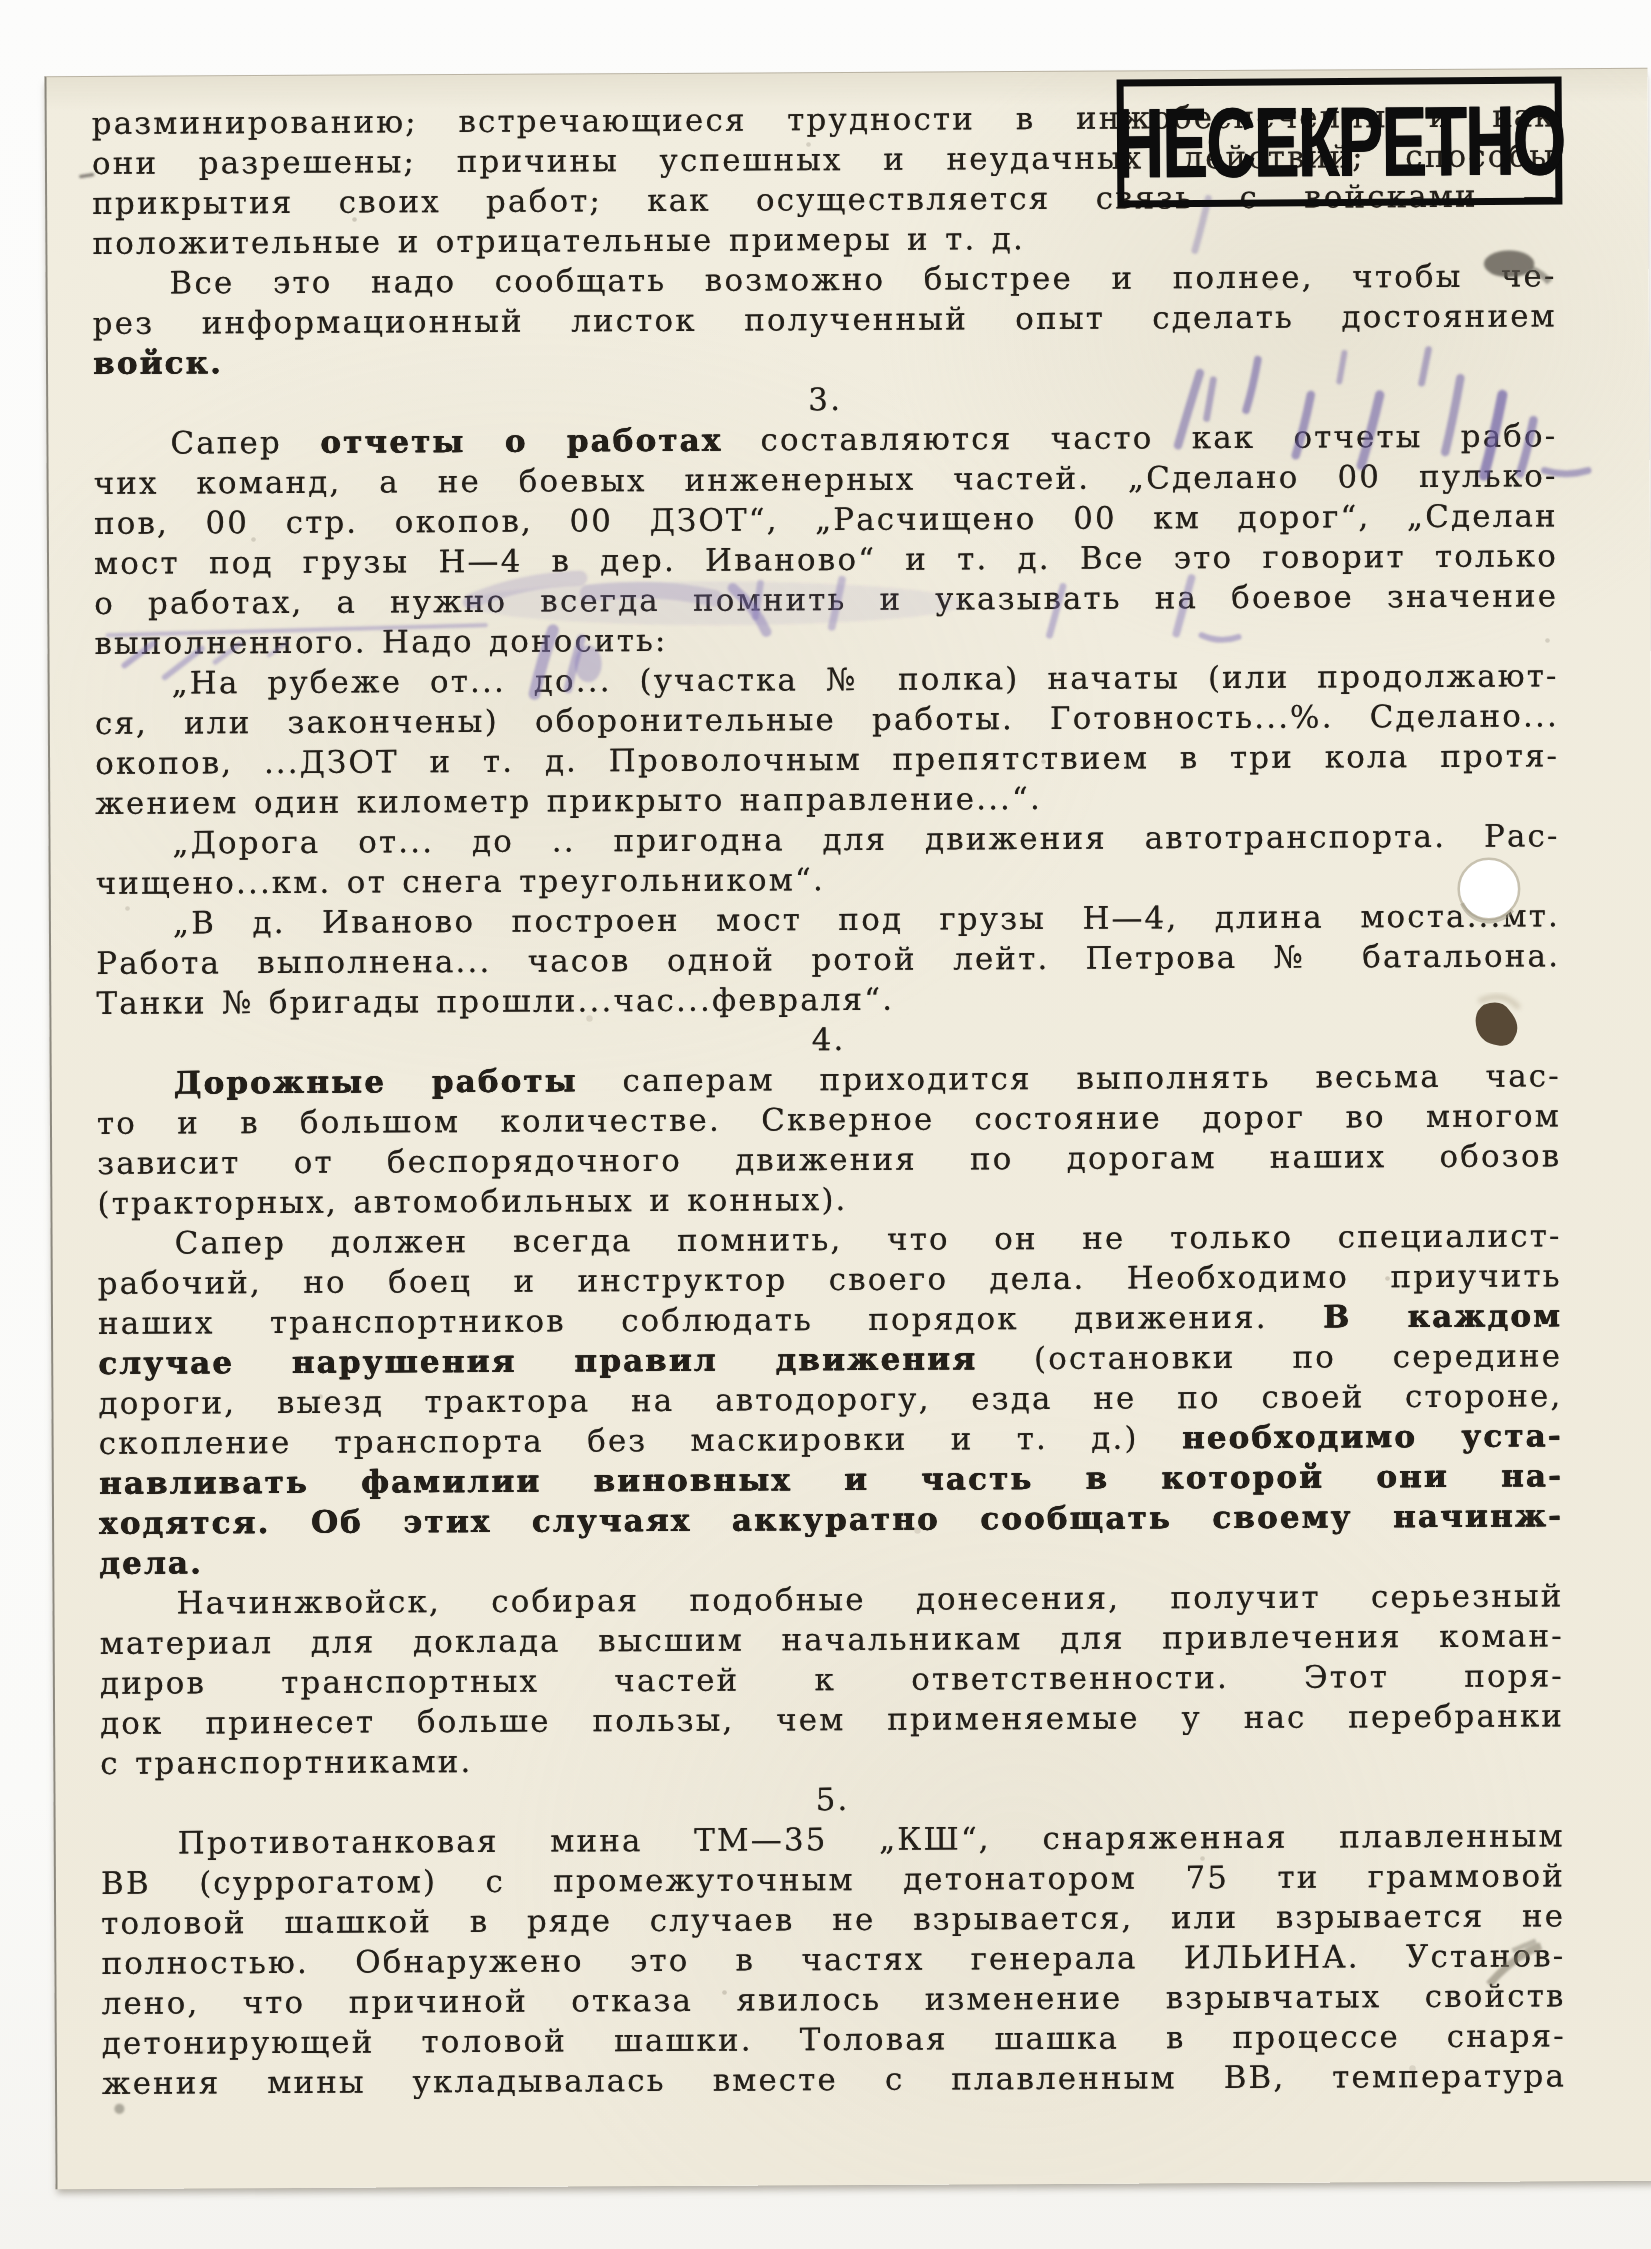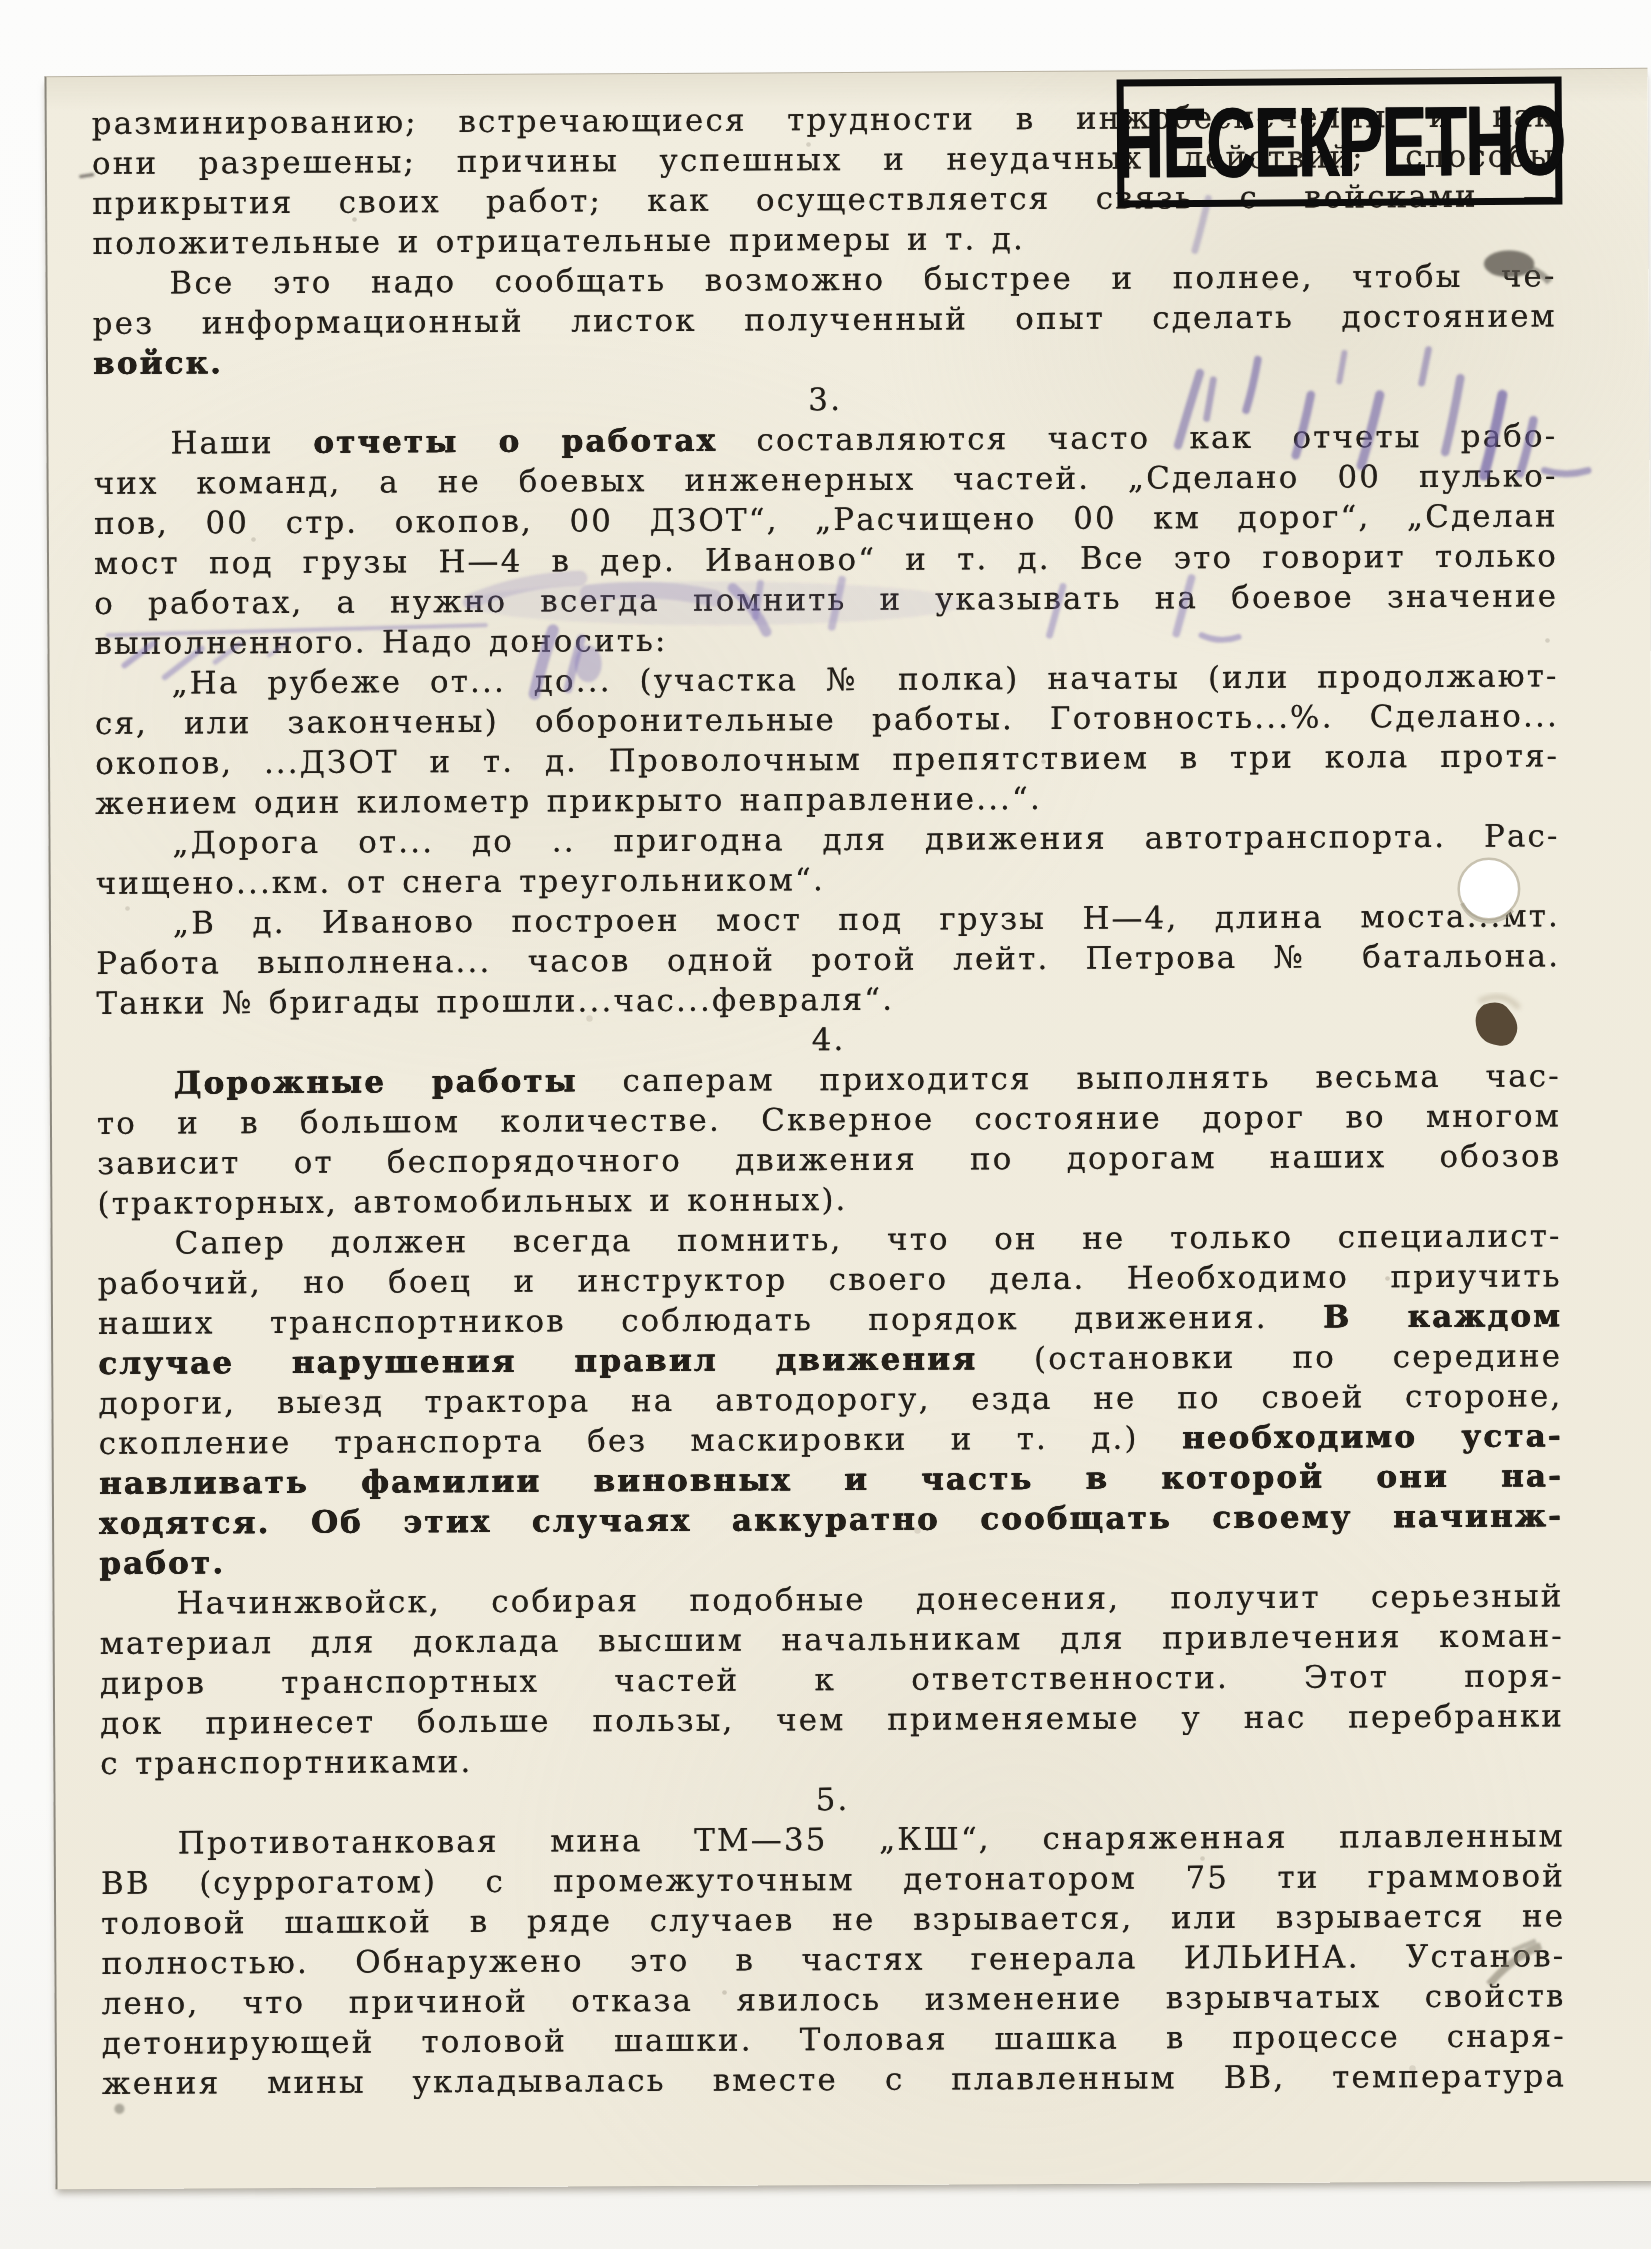--- a/index.html
+++ b/index.html
@@ -78,21 +78,21 @@
 <div class="paper">
   <div class="text-col">
       <div class="line j"><span>разминированию; встречающиеся трудности в инжобеспечении и как</span></div>
       <div class="line j"><span>они разрешены; причины успешных и неудачных действий; способы</span></div>
       <div class="line j"><span>прикрытия своих работ; как осуществляется связь с войсками —</span></div>
       <div class="line l"><span>положительные и отрицательные примеры и т. д.</span></div>
       <div class="line j ind"><span>Все это надо сообщать возможно быстрее и полнее, чтобы че-</span></div>
       <div class="line j"><span>рез информационный листок полученный опыт сделать достоянием</span></div>
       <div class="line l"><span class="b">войск.</span></div>
       <div class="line c"><span>3.</span></div>
-      <div class="line j ind"><span>Наши </span><span class="b">отчеты о работах</span><span> составляются часто как отчеты рабо-</span></div>
+      <div class="line j ind"><span>Сапер </span><span class="b">отчеты о работах</span><span> составляются часто как отчеты рабо-</span></div>
       <div class="line j"><span>чих команд, а не боевых инженерных частей. „Сделано 00 пулько-</span></div>
       <div class="line j"><span>пов, 00 стр. окопов, 00 ДЗОТ“, „Расчищено 00 км дорог“, „Сделан</span></div>
       <div class="line j"><span>мост под грузы Н—4 в дер. Иваново“ и т. д. Все это говорит только</span></div>
       <div class="line j"><span>о работах, а нужно всегда помнить и указывать на боевое значение</span></div>
       <div class="line l"><span>выполненного. Надо доносить:</span></div>
       <div class="line j ind"><span>„На рубеже от... до... (участка № полка) начаты (или продолжают-</span></div>
       <div class="line j"><span>ся, или закончены) оборонительные работы. Готовность...%. Сделано...</span></div>
       <div class="line j"><span>окопов, ...ДЗОТ и т. д. Проволочным препятствием в три кола протя-</span></div>
       <div class="line l"><span>жением один километр прикрыто направление...“.</span></div>
       <div class="line j ind"><span>„Дорога от... до .. пригодна для движения автотранспорта. Рас-</span></div>
@@ -106,21 +106,21 @@
       <div class="line j"><span>зависит от беспорядочного движения по дорогам наших обозов</span></div>
       <div class="line l"><span>(тракторных, автомобильных и конных).</span></div>
       <div class="line j ind"><span>Сапер должен всегда помнить, что он не только специалист-</span></div>
       <div class="line j"><span>рабочий, но боец и инструктор своего дела. Необходимо приучить</span></div>
       <div class="line j"><span>наших транспортников соблюдать порядок движения. </span><span class="b">В каждом</span></div>
       <div class="line j"><span class="b">случае нарушения правил движения</span><span> (остановки по середине</span></div>
       <div class="line j"><span>дороги, выезд трактора на автодорогу, езда не по своей стороне,</span></div>
       <div class="line j"><span>скопление транспорта без маскировки и т. д.) </span><span class="b">необходимо уста-</span></div>
       <div class="line j"><span class="b">навливать фамилии виновных и часть в которой они на-</span></div>
       <div class="line j"><span class="b">ходятся. Об этих случаях аккуратно сообщать своему начинж-</span></div>
-      <div class="line l"><span class="b">работ.</span></div>
+      <div class="line l"><span class="b">дела.</span></div>
       <div class="line j ind"><span>Начинжвойск, собирая подобные донесения, получит серьезный</span></div>
       <div class="line j"><span>материал для доклада высшим начальникам для привлечения коман-</span></div>
       <div class="line j"><span>диров транспортных частей к ответственности. Этот поря-</span></div>
       <div class="line j"><span>док принесет больше пользы, чем применяемые у нас перебранки</span></div>
       <div class="line l"><span>с транспортниками.</span></div>
       <div class="line c"><span>5.</span></div>
       <div class="line j ind"><span>Противотанковая мина ТМ—35 „КШ“, снаряженная плавленным</span></div>
       <div class="line j"><span>ВВ (суррогатом) с промежуточным детонатором 75 ти граммовой</span></div>
       <div class="line j"><span>толовой шашкой в ряде случаев не взрывается, или взрывается не</span></div>
       <div class="line j"><span>полностью. Обнаружено это в частях генерала ИЛЬИНА. Установ-</span></div>

